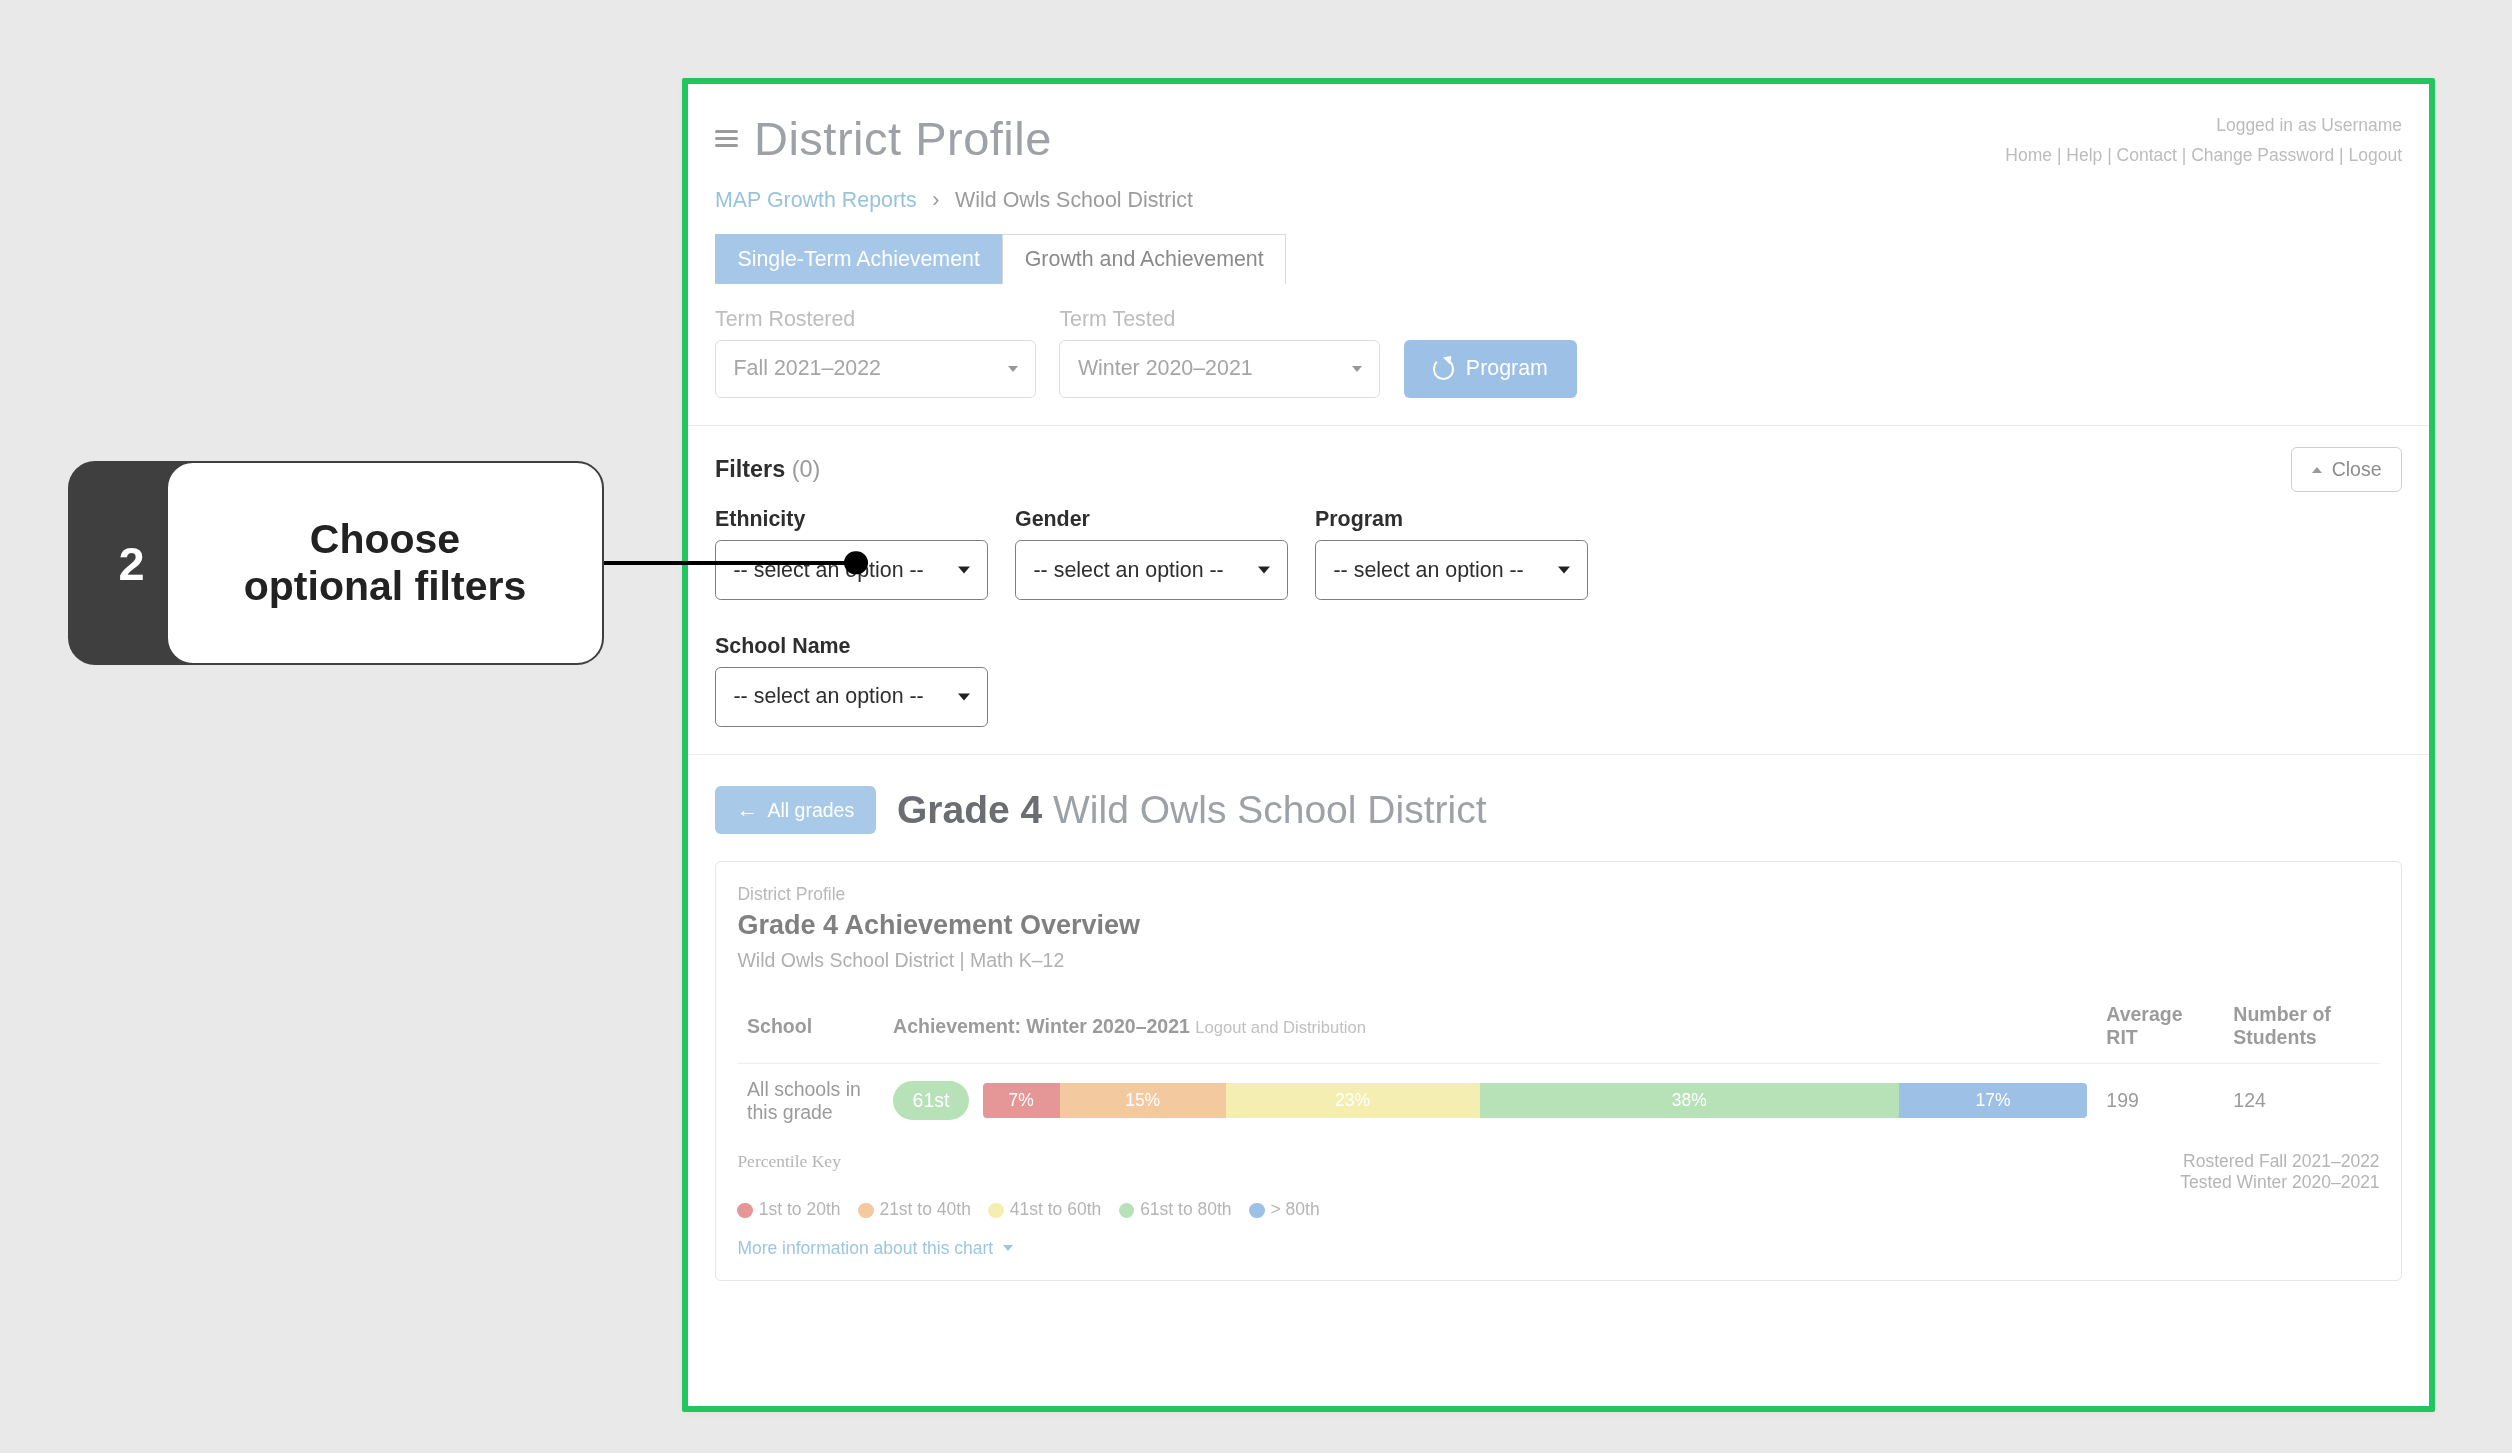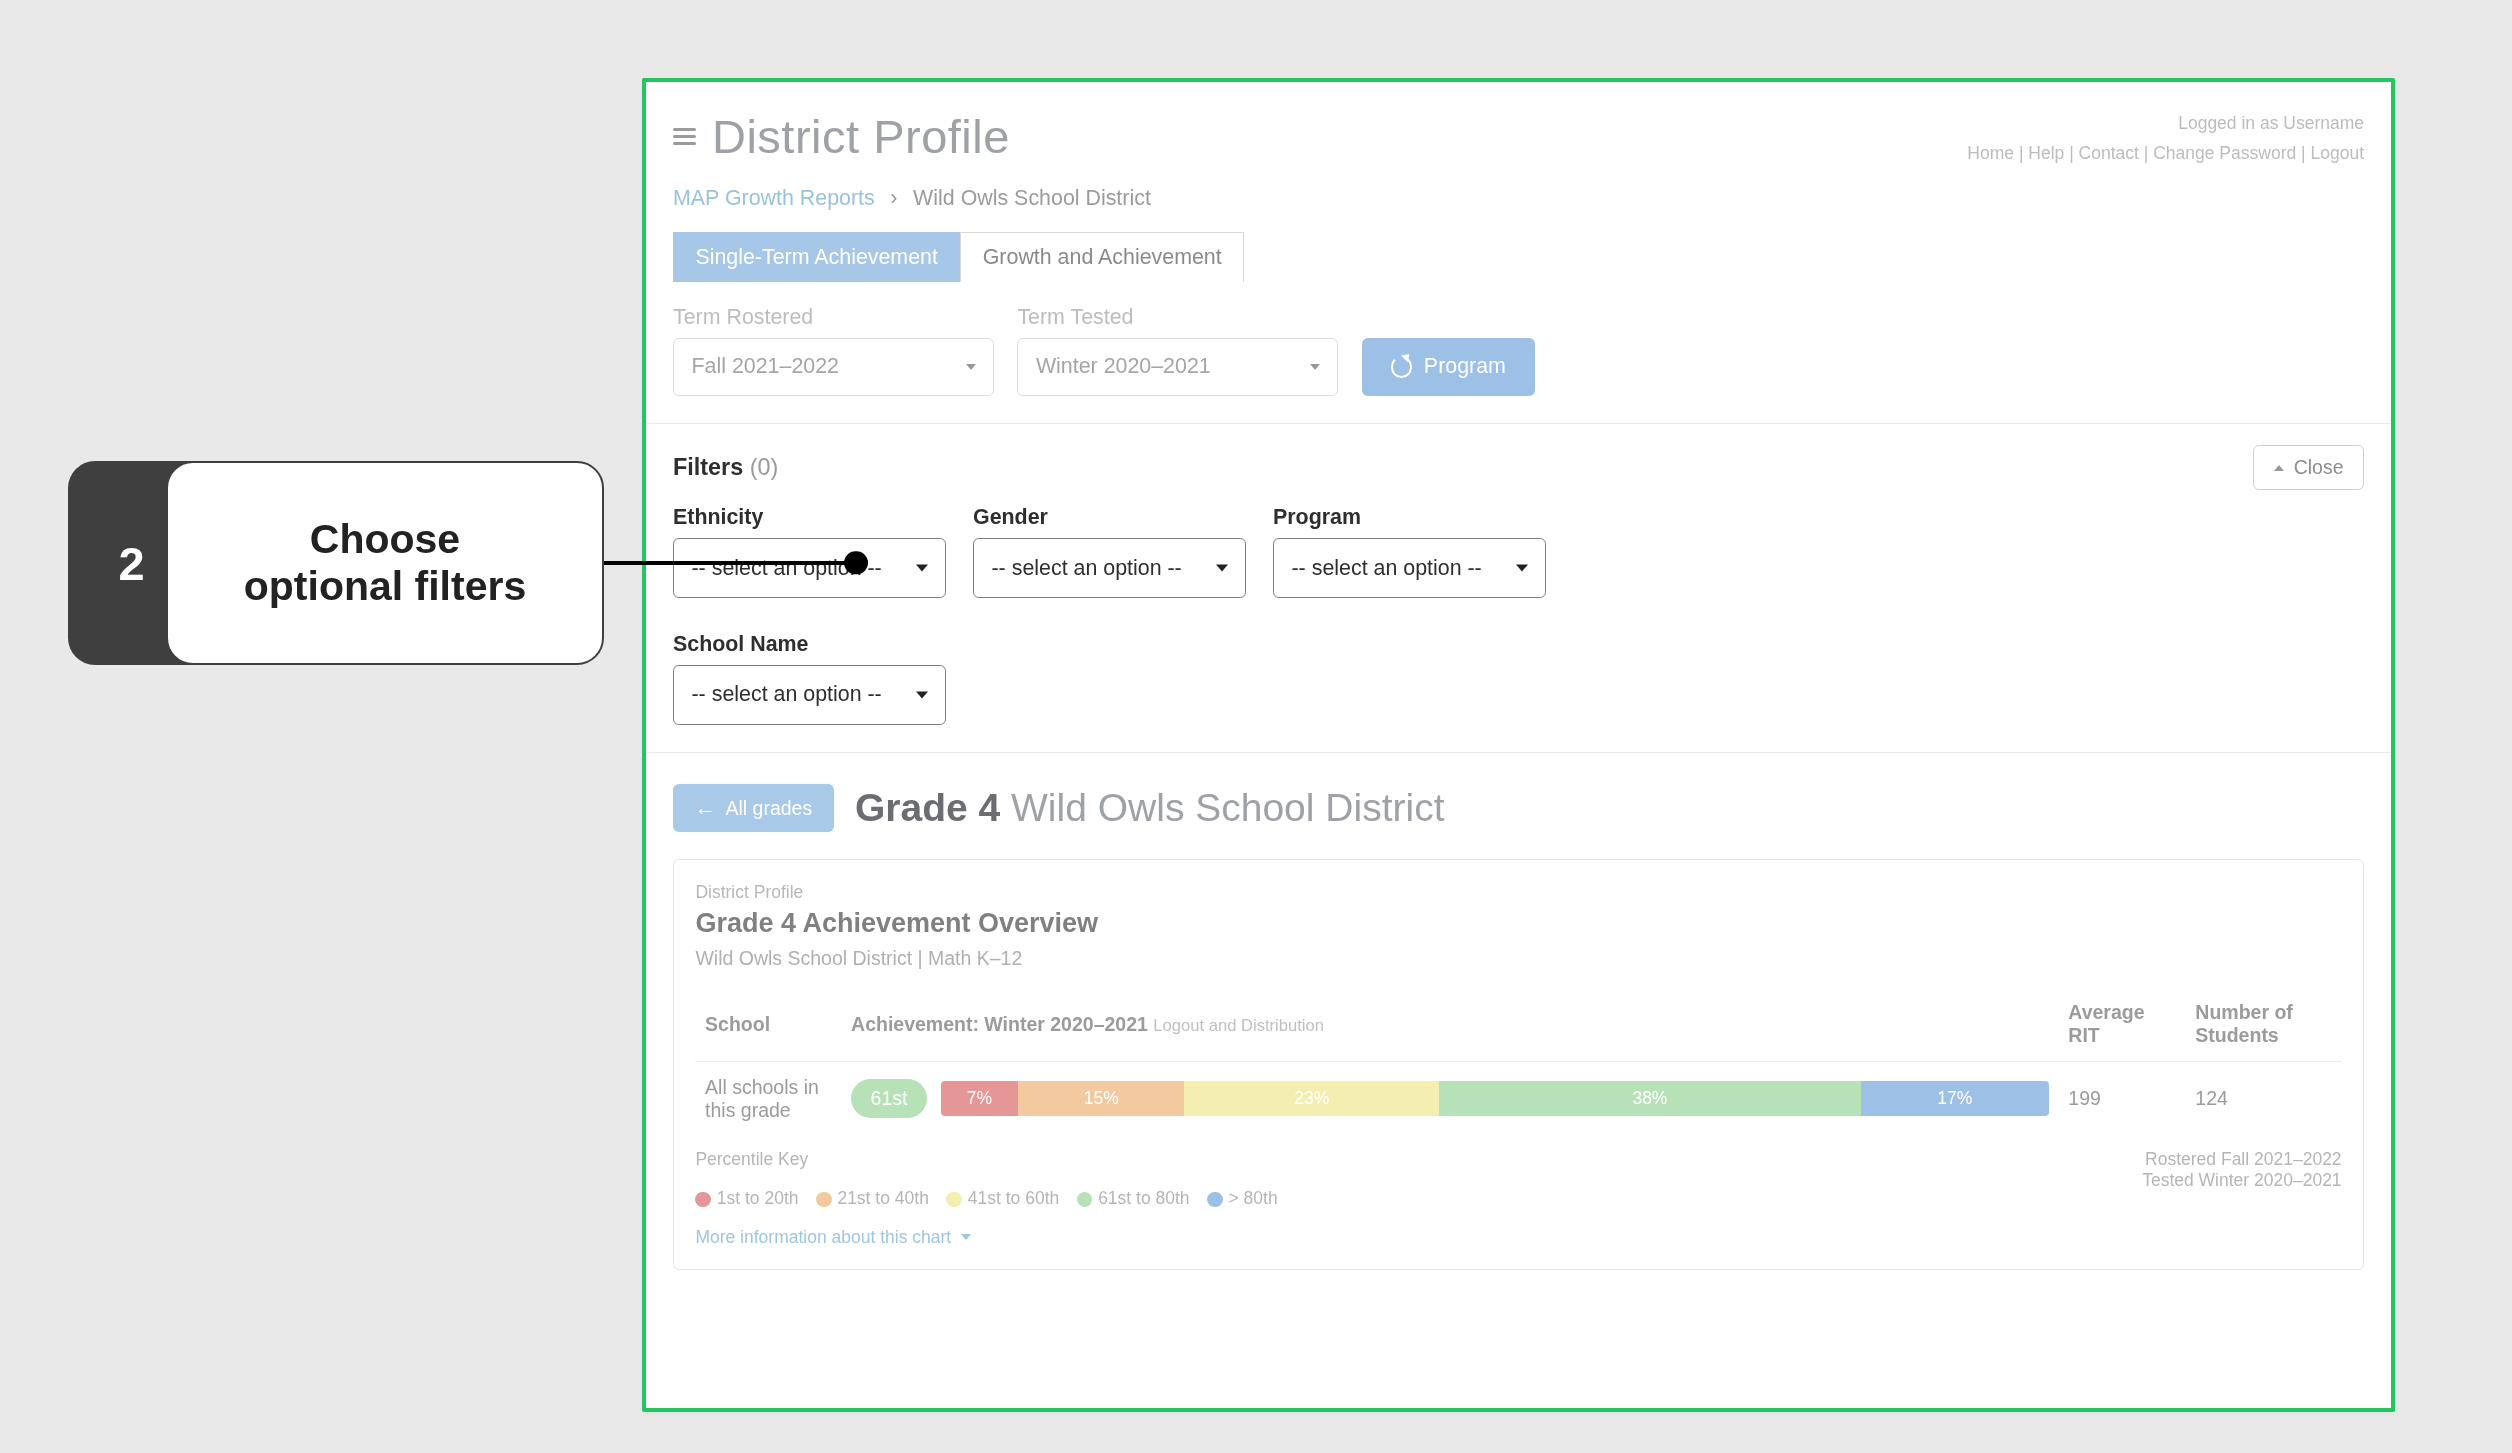--- a/index.html
+++ b/index.html
@@ -7,24 +7,24 @@
     font-family: 'Segoe UI', Arial, sans-serif;
     background: #e9e9e9;
     width: 2512px;
     height: 1454px;
     transform-origin: top left;
     overflow: hidden;
   }
   .wrap { transform: scale(1); }
   .app-window {
     position: absolute;
-    left: 642px; top: 78px;
+    left: 682px; top: 78px;
     width: 1753px; height: 1334px;
     background: #ffffff;
-    border: 4px solid #22c55e;
+    border: 6px solid #22c55e;
     border-radius: 1.9px;
     box-shadow: 0 1.9px 7.8px rgba(0,0,0,0.03);
     overflow: hidden;
   }
   .header {
     display: flex;
     justify-content: space-between;
     align-items: flex-start;
     padding: 27px 27px 7.8px 27px;
   }
@@ -77,21 +77,21 @@
   .col-dist{}
   .col-rit{ width:127px;}
   .col-num{ width:156px;}
   .dist-head-sub{ font-size:16.6px; color:#c0c0c0; font-weight:400;}
   .pill-row{ display:flex; align-items:center; gap:13.6px;}
   .pct-pill{ background:#b7e2b7; color:#fff; border-radius:973px; padding:7.8px 19.5px; font-size:19.5px;}
   .dist-bar{ flex:1; height:35px; display:flex; border-radius:3.9px; overflow:hidden;}
   .seg{ display:flex; align-items:center; justify-content:center; color:#fff; font-size:17.5px; font-weight:500;}
   .leg{ margin-top:13.6px; font-size:17.5px; color:#b5b5b5; display:flex; justify-content:space-between; flex-wrap:wrap;}
   .leg-left{ display:flex; align-items:center; gap:17.5px; flex-wrap:wrap;}
-  .leg-head{ width:100%; margin-bottom:1px;}
+  .leg-head{ width:100%; margin-bottom:10px;font-family:Liberation Serif, serif;}
   .swatch{ width:15.6px; height:15.6px; border-radius:50%; display:inline-block; margin-right:5.8px; vertical-align:middle;}
   .leg-right{ text-align:right; font-size:17.5px; color:#b5b5b5;}
   .more{ margin-top:17.5px; font-size:17.5px; color:#9ec6de; display:flex; align-items:center; gap:9.7px; cursor:pointer;}
   .more::after{ content:''; width:0;height:0; border-left:5.8px solid transparent; border-right:5.8px solid transparent; border-top:6.8px solid #9ec6de;}
   
   .callout{ position:absolute; left:68px; top:461px; display:flex; align-items:center;}
   .co-num{ background:#3f3f3f; color:#fff; width:127px; height:204px; border-radius:27px 0 0 27px; display:flex; align-items:center; justify-content:center; font-size:47px; font-weight:700;}
   .co-body{ background:#fff; border:2.9px solid #3f3f3f; border-radius:27px; height:204px; width:438px; margin-left:-29px; display:flex; align-items:center; justify-content:center; text-align:center; font-size:41px; font-weight:700; line-height:1.15; color:#222;}
   .co-line{ width:253px; height:3.9px; background:#000; position:relative;}
   .co-line::after{ content:''; position:absolute; right:-10.7px; top:50%; transform:translateY(-50%); width:23.4px; height:23.4px; background:#000; border-radius:50%;}

